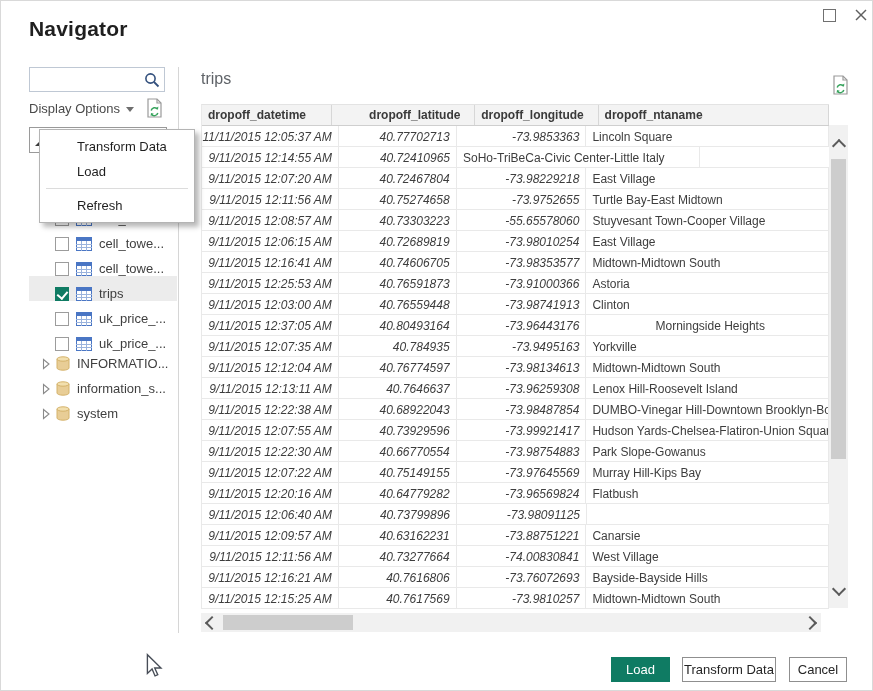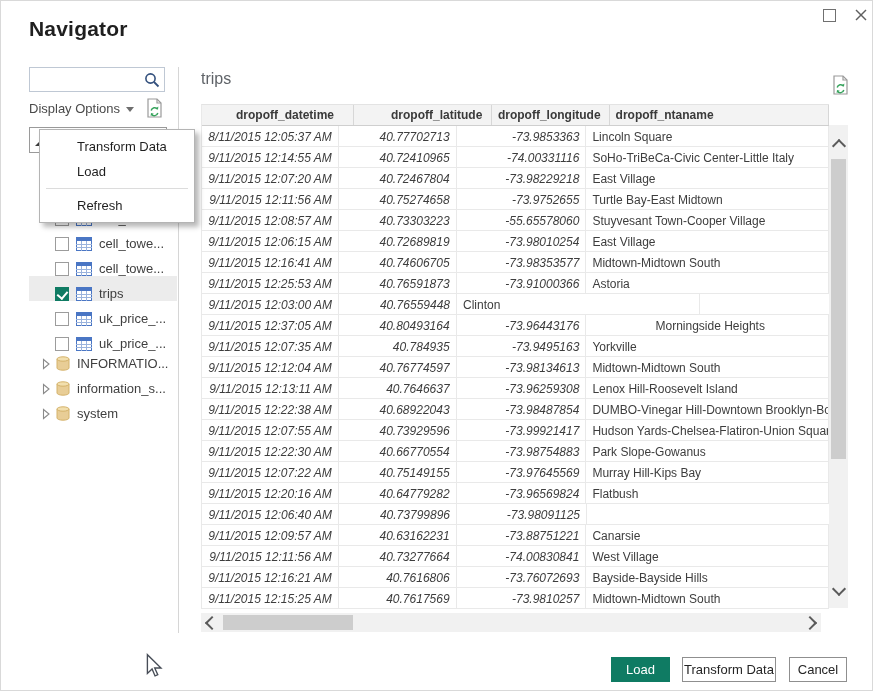--- a/index.html
+++ b/index.html
@@ -253,36 +253,35 @@
     <path d="M3 1 h9 l4 4 v14 h-13 z" fill="#fff" stroke="#9a9a9a" stroke-width="1.2"></path>
     <path d="M12 1 v4 h4" fill="none" stroke="#9a9a9a" stroke-width="1.2"></path>
     <path d="M6.2 12.5 a3.6 3.6 0 0 1 6.4-1.4" fill="none" stroke="#36a35c" stroke-width="1.5"></path>
     <path d="M12.8 15 a3.6 3.6 0 0 1 -6.4 1.2" fill="none" stroke="#36a35c" stroke-width="1.5"></path>
     <path d="M13.4 8.6 l-0.4 3 -2.8-0.8 z" fill="#36a35c"></path>
     <path d="M5.6 18 l0.4-3 2.8 0.8 z" fill="#36a35c"></path>
   </svg>
 
   <div class="abs grid">
     <div class="g-head" id="grid-head">
-        <div class="g-th" style="width: 137px; margin-left: 28px;">dropoff_datetime</div>
+        <div class="g-th" style="width: 137px;">dropoff_datetime</div>
         <div class="g-th" style="width: 118px; margin-left: 31px;">dropoff_latitude</div>
         <div class="g-th" style="width: 130px;">dropoff_longitude</div>
         <div class="g-th" style="width: 243px;">dropoff_ntaname</div>
       </div>
     <div id="grid-body">
         <div class="g-row">
-          <div class="g-td num" style="width: 137px;">8/11/2015 12:05:37 AM</div>
+          <div class="g-td num" style="width: 137px;">11/11/2015 12:05:37 AM</div>
           <div class="g-td num" style="width: 118px;">40.77702713</div>
           <div class="g-td num" style="width: 130px;">-73.9853363</div>
           <div class="g-td txt" style="width: 243px;">Lincoln Square</div>
         </div>
         <div class="g-row">
           <div class="g-td num" style="width: 137px;">9/11/2015 12:14:55 AM</div>
           <div class="g-td num" style="width: 118px;">40.72410965</div>
-          <div class="g-td num" style="width: 130px;">-74.00331116</div>
           <div class="g-td txt" style="width: 243px;">SoHo-TriBeCa-Civic Center-Little Italy</div>
         </div>
         <div class="g-row">
           <div class="g-td num" style="width: 137px;">9/11/2015 12:07:20 AM</div>
           <div class="g-td num" style="width: 118px;">40.72467804</div>
           <div class="g-td num" style="width: 130px;">-73.98229218</div>
           <div class="g-td txt" style="width: 243px;">East Village</div>
         </div>
         <div class="g-row">
           <div class="g-td num" style="width: 137px;">9/11/2015 12:11:56 AM</div>
@@ -310,20 +309,21 @@
         </div>
         <div class="g-row">
           <div class="g-td num" style="width: 137px;">9/11/2015 12:25:53 AM</div>
           <div class="g-td num" style="width: 118px;">40.76591873</div>
           <div class="g-td num" style="width: 130px;">-73.91000366</div>
           <div class="g-td txt" style="width: 243px;">Astoria</div>
         </div>
         <div class="g-row">
           <div class="g-td num" style="width: 137px;">9/11/2015 12:03:00 AM</div>
           <div class="g-td num" style="width: 118px;">40.76559448</div>
+          <div class="g-td num" style="width: 130px;">-73.98741913</div>
           <div class="g-td txt" style="width: 243px;">Clinton</div>
         </div>
         <div class="g-row">
           <div class="g-td num" style="width: 137px;">9/11/2015 12:37:05 AM</div>
           <div class="g-td num" style="width: 118px;">40.80493164</div>
           <div class="g-td num" style="width: 130px;">-73.96443176</div>
           <div class="g-td txt" style="width: 243px; text-align: center;">Morningside Heights</div>
         </div>
         <div class="g-row">
           <div class="g-td num" style="width: 137px;">9/11/2015 12:07:35 AM</div>

